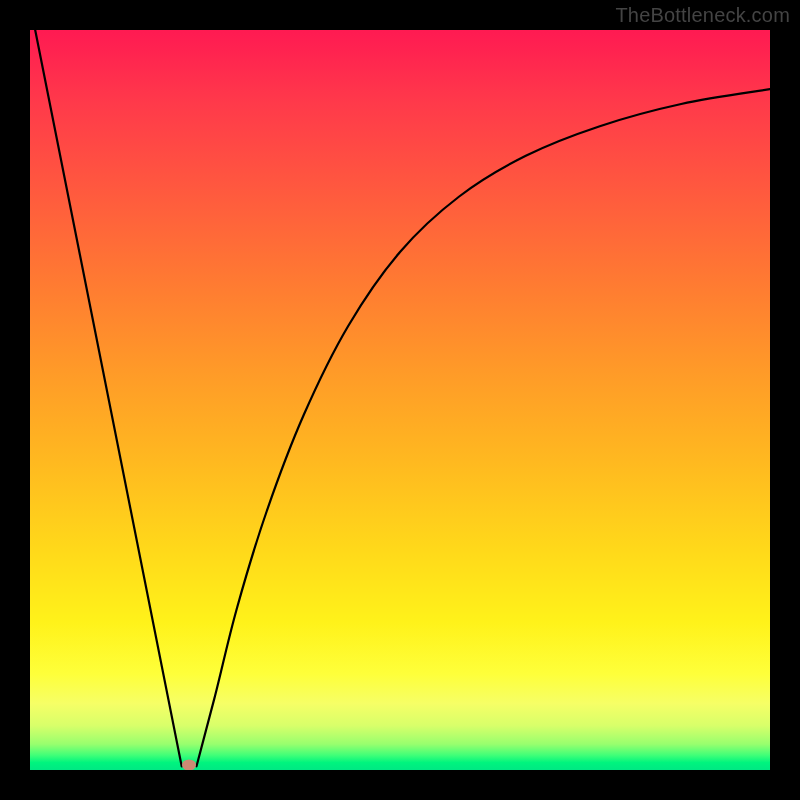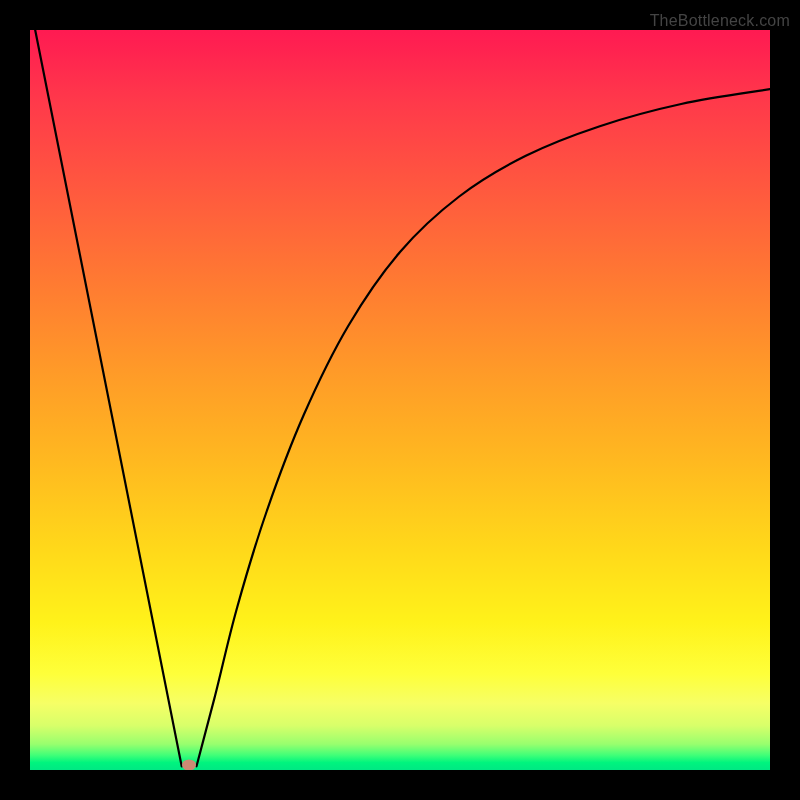--- a/index.html
+++ b/index.html
@@ -12,24 +12,24 @@
     font-family: Arial, Helvetica, sans-serif;
   }
   .frame {
     position: relative;
     width: 800px;
     height: 800px;
     background: #000;
   }
   .watermark {
     position: absolute;
-    top: 12px;
+    top: 4px;
     right: 10px;
     color: #444;
-    font-size: 16px;
+    font-size: 20px;
     font-weight: 500;
     letter-spacing: 0.2px;
     z-index: 30;
   }
   .plot-area {
     position: absolute;
     left: 30px;
     top: 30px;
     width: 740px;
     height: 740px;

